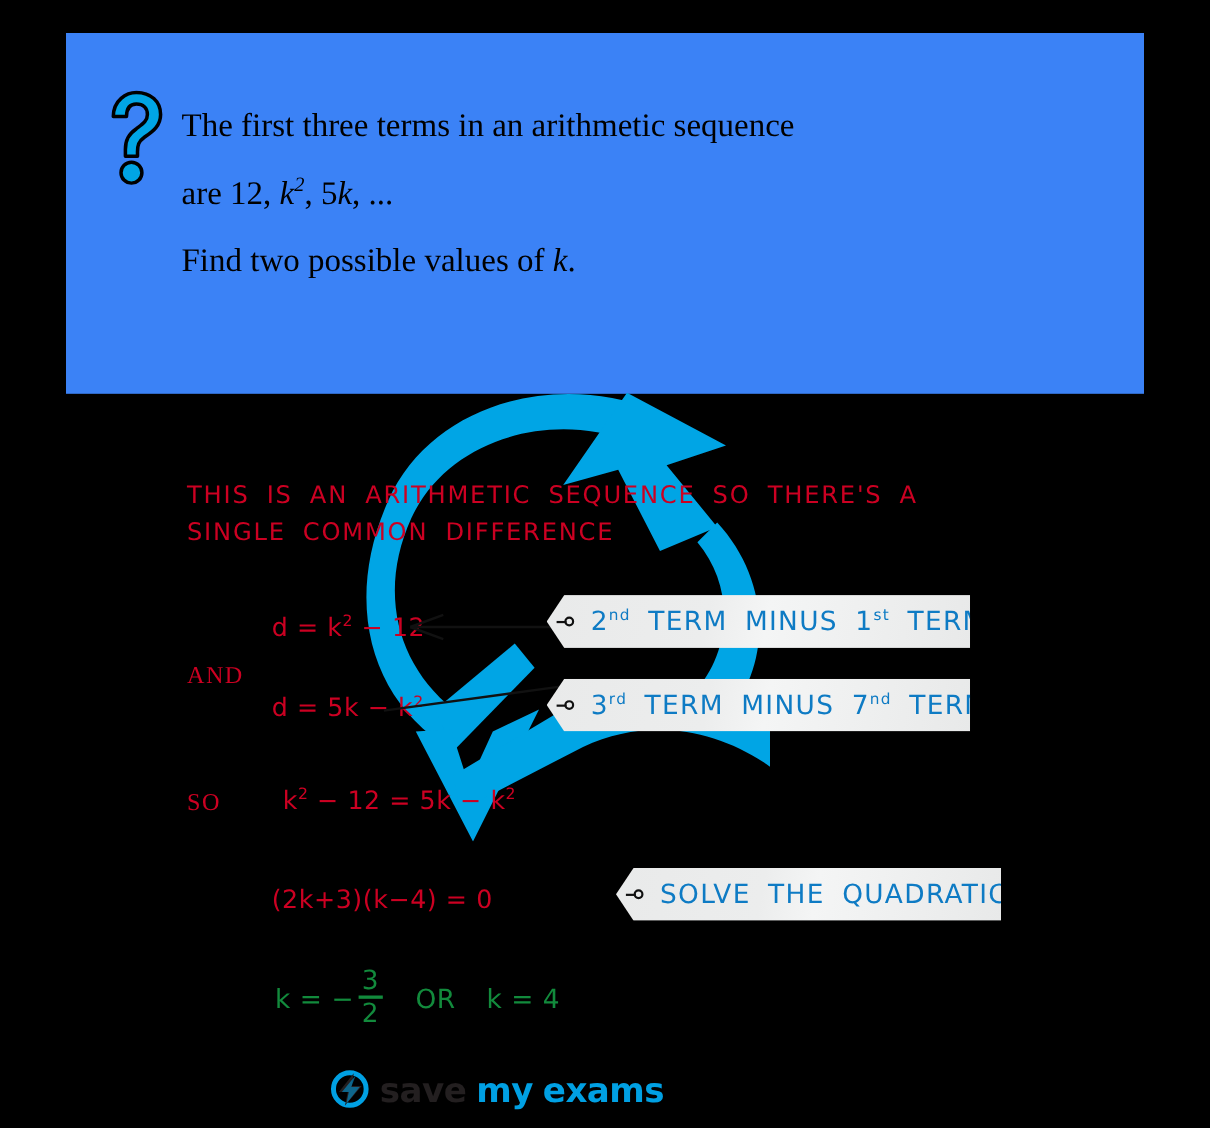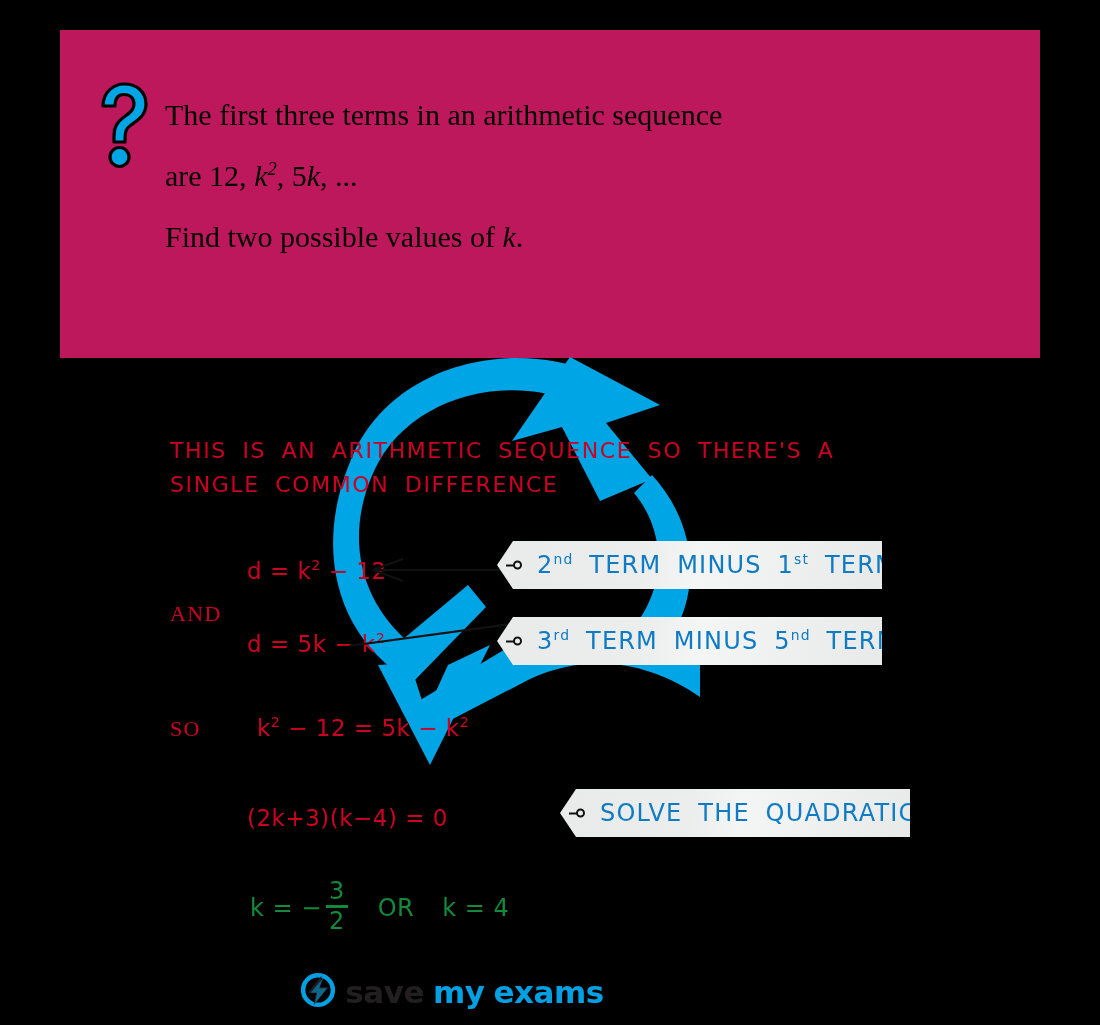--- a/index.html
+++ b/index.html
@@ -15,21 +15,21 @@
     font-family: "Liberation Sans", sans-serif;
   }
 
   
   #question-card {
     position: absolute;
     left: 60px;
     top: 30px;
     width: 980px;
     height: 328px;
-    background: #be185d;
+    background: #3b82f6;
     box-sizing: border-box;
   }
   #question-icon {
     position: absolute;
     left: 33px;
     top: 52px;
     width: 58px;
     height: 86px;
   }
   #question-text {
@@ -305,21 +305,21 @@
     <span style="margin-left:26px;">k = 4</span>
   </div>
 
   <div class="tag" style="left:497px; top:183px; width:385px;">
     <span class="eyelet"></span>
     <span class="tag-text"><span>2</span><sup>nd</sup><span> TERM  MINUS  1</span><sup>st</sup><span> TERM</span></span>
   </div>
 
   <div class="tag" style="left:497px; top:259px; width:385px;">
     <span class="eyelet"></span>
-    <span class="tag-text"><span>3</span><sup>rd</sup><span> TERM  MINUS  5</span><sup>nd</sup><span> TERM</span></span>
+    <span class="tag-text"><span>3</span><sup>rd</sup><span> TERM  MINUS  7</span><sup>nd</sup><span> TERM</span></span>
   </div>
 
   <div class="tag" style="left:560px; top:431px; width:350px;">
     <span class="eyelet"></span>
     <span class="tag-text">SOLVE  THE  QUADRATIC</span>
   </div>
 
 </div>
 
 <div id="footer-logo">

